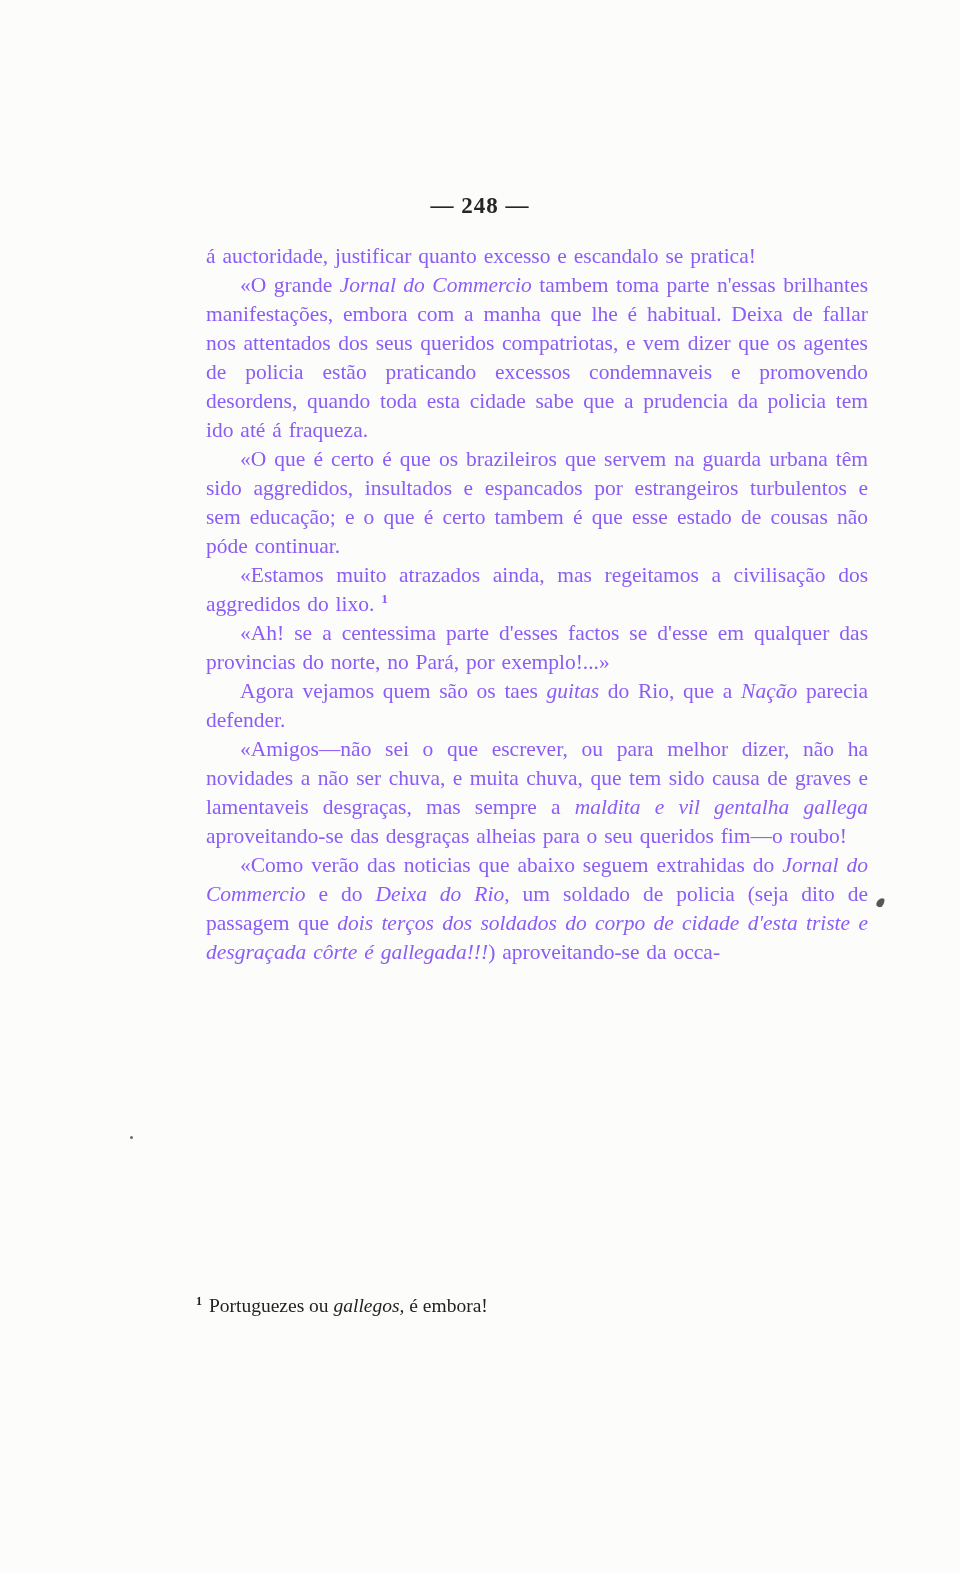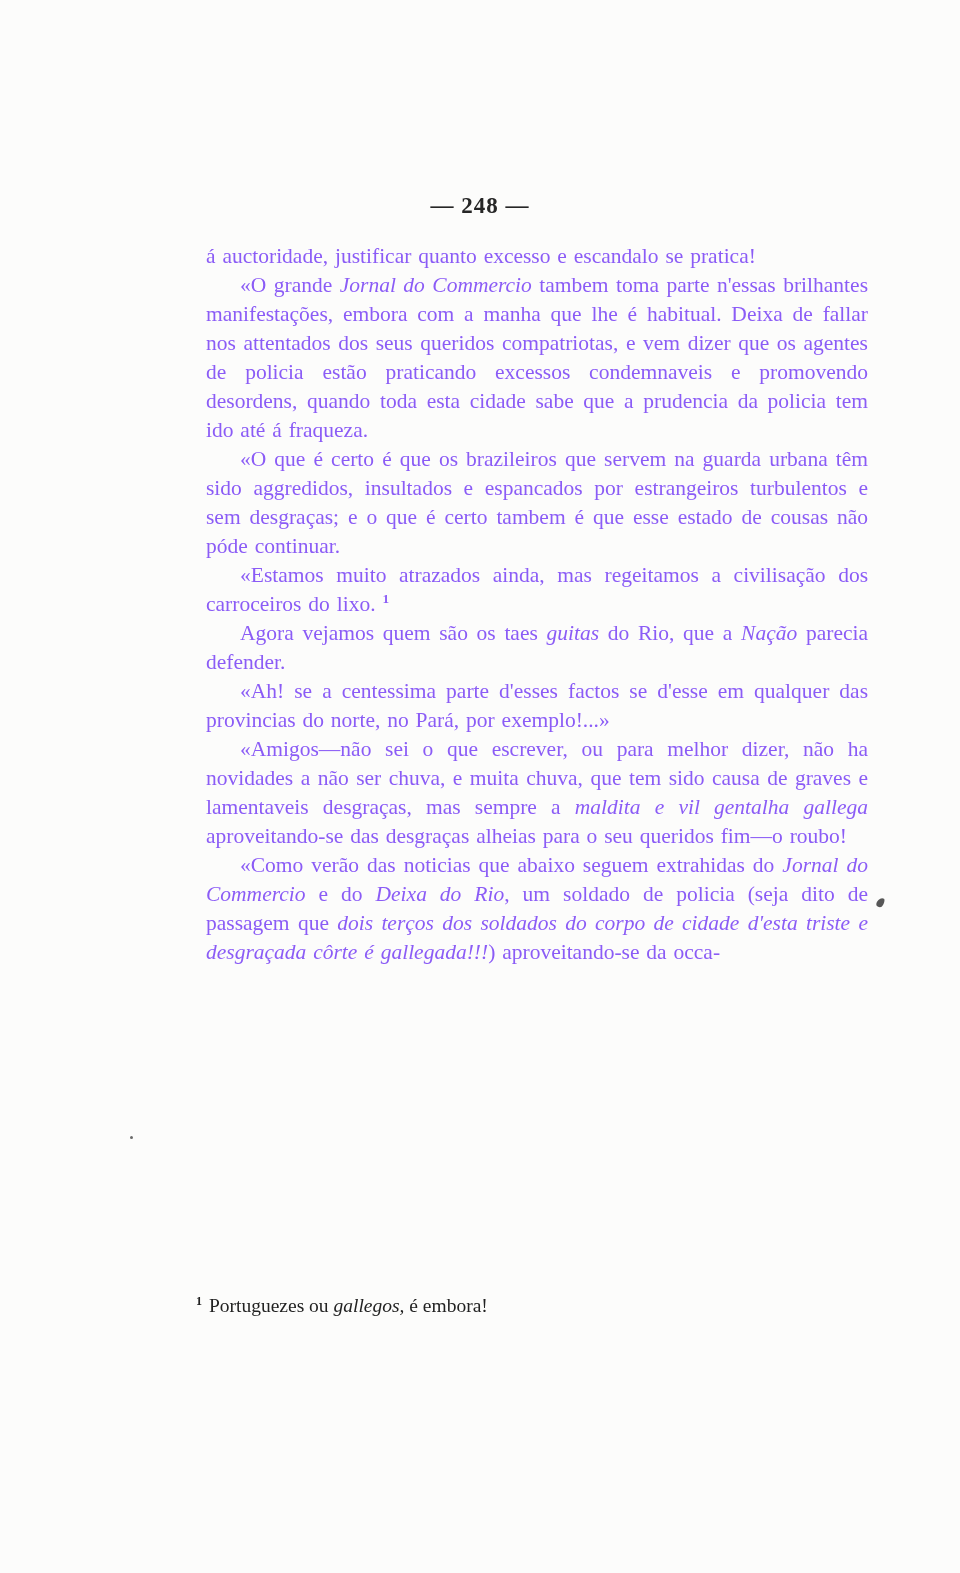--- a/index.html
+++ b/index.html
@@ -93,24 +93,24 @@
 </style>
 </head>
 <body>
 
 <div class="page">
   <div class="page-number">— 248 —</div>
 
   <div class="text-block">
       <p class="para"><span>á auctoridade, justificar quanto excesso e escandalo se pratica!</span></p>
       <p class="para indent"><span>«O grande </span><i>Jornal do Commercio</i><span> tambem toma parte n'essas brilhantes manifestações, embora com a manha que lhe é habitual. Deixa de fallar nos attentados dos seus queridos compatriotas, e vem dizer que os agentes de policia estão praticando excessos condemnaveis e promovendo desordens, quando toda esta cidade sabe que a prudencia da policia tem ido até á fraqueza.</span></p>
-      <p class="para indent"><span>«O que é certo é que os brazileiros que servem na guarda urbana têm sido aggredidos, insultados e espancados por estrangeiros turbulentos e sem desgraças; e o que é certo tambem é que esse estado de cousas não póde continuar.</span></p>
-      <p class="para indent"><span>«Estamos muito atrazados ainda, mas regeitamos a civilisação dos carroceiros do lixo. </span><sup>1</sup></p>
+      <p class="para indent"><span>«O que é certo é que os brazileiros que servem na guarda urbana têm sido aggredidos, insultados e espancados por estrangeiros turbulentos e sem educação; e o que é certo tambem é que esse estado de cousas não póde continuar.</span></p>
+      <p class="para indent"><span>«Estamos muito atrazados ainda, mas regeitamos a civilisação dos aggredidos do lixo. </span><sup>1</sup></p>
+      <p class="para indent"><span>«Ah! se a centessima parte d'esses factos se d'esse em qualquer das provincias do norte, no Pará, por exemplo!...»</span></p>
       <p class="para indent"><span>Agora vejamos quem são os taes </span><i>guitas</i><span> do Rio, que a </span><i>Nação</i><span> parecia defender.</span></p>
-      <p class="para indent"><span>«Ah! se a centessima parte d'esses factos se d'esse em qualquer das provincias do norte, no Pará, por exemplo!...»</span></p>
       <p class="para indent"><span>«Amigos—não sei o que escrever, ou para melhor dizer, não ha novidades a não ser chuva, e muita chuva, que tem sido causa de graves e lamentaveis desgraças, mas sempre a </span><i>maldita e vil gentalha gallega</i><span> aproveitando-se das desgraças alheias para o seu queridos fim—o roubo!</span></p>
       <p class="para indent"><span>«Como verão das noticias que abaixo seguem extrahidas do </span><i>Jornal do Commercio</i><span> e do </span><i>Deixa do Rio</i><span>, um soldado de policia (seja dito de passagem que </span><i>dois terços dos soldados do corpo de cidade d'esta triste e desgraçada côrte é gallegada!!!</i><span>) aproveitando-se da occa-</span></p>
     </div>
 
   <div class="footnote"><sup>1</sup><span> Portuguezes ou </span><i>gallegos,</i><span> é embora!</span></div>
 
   <div class="ink-mark"></div>
   <div class="speck"></div>
 </div>
 

